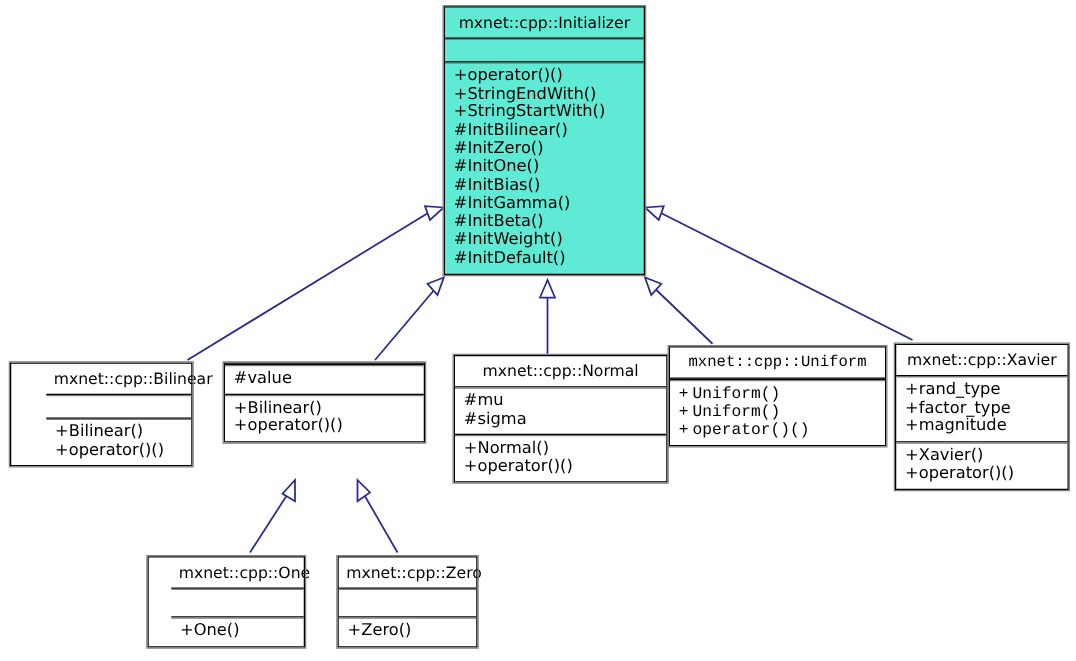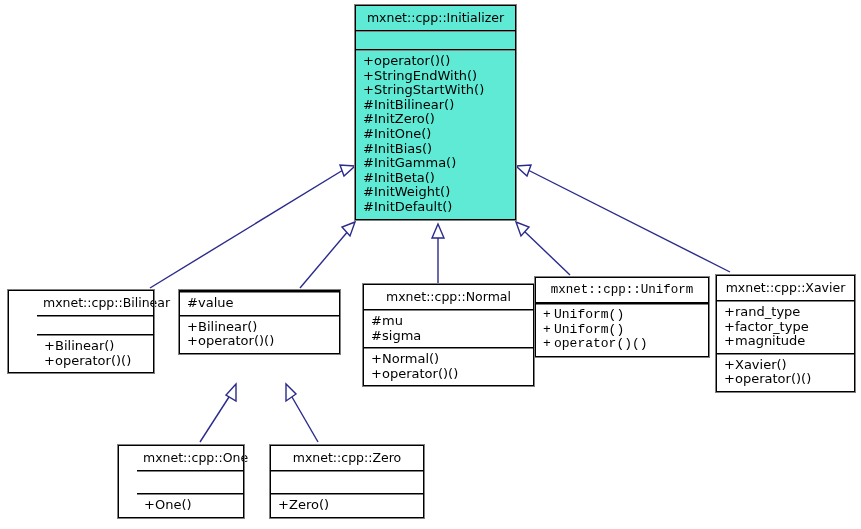--- a/index.html
+++ b/index.html
@@ -198,21 +198,21 @@
   <div class="uml-class" style="left:118px; top:445px; width:126px;padding-left:18px;">
     <div class="cls-name">mxnet::cpp::One</div>
     <div class="cls-sep"></div>
     <div class="cls-attrs empty" style="height:22px;"></div>
     <div class="cls-sep"></div>
     <div class="cls-ops">
       <div class="member"><span class="vis">+</span><span>One()</span></div>
     </div>
   </div>
 
-  <div class="uml-class" style="left:270px; top:445px; width:154px;">
+  <div class="uml-class" style="left:270px; top:445px; width:112px;">
     <div class="cls-name">mxnet::cpp::Zero</div>
     <div class="cls-sep"></div>
     <div class="cls-attrs empty" style="height:22px;"></div>
     <div class="cls-sep"></div>
     <div class="cls-ops">
       <div class="member"><span class="vis">+</span><span>Zero()</span></div>
     </div>
   </div>
 
 </div>

